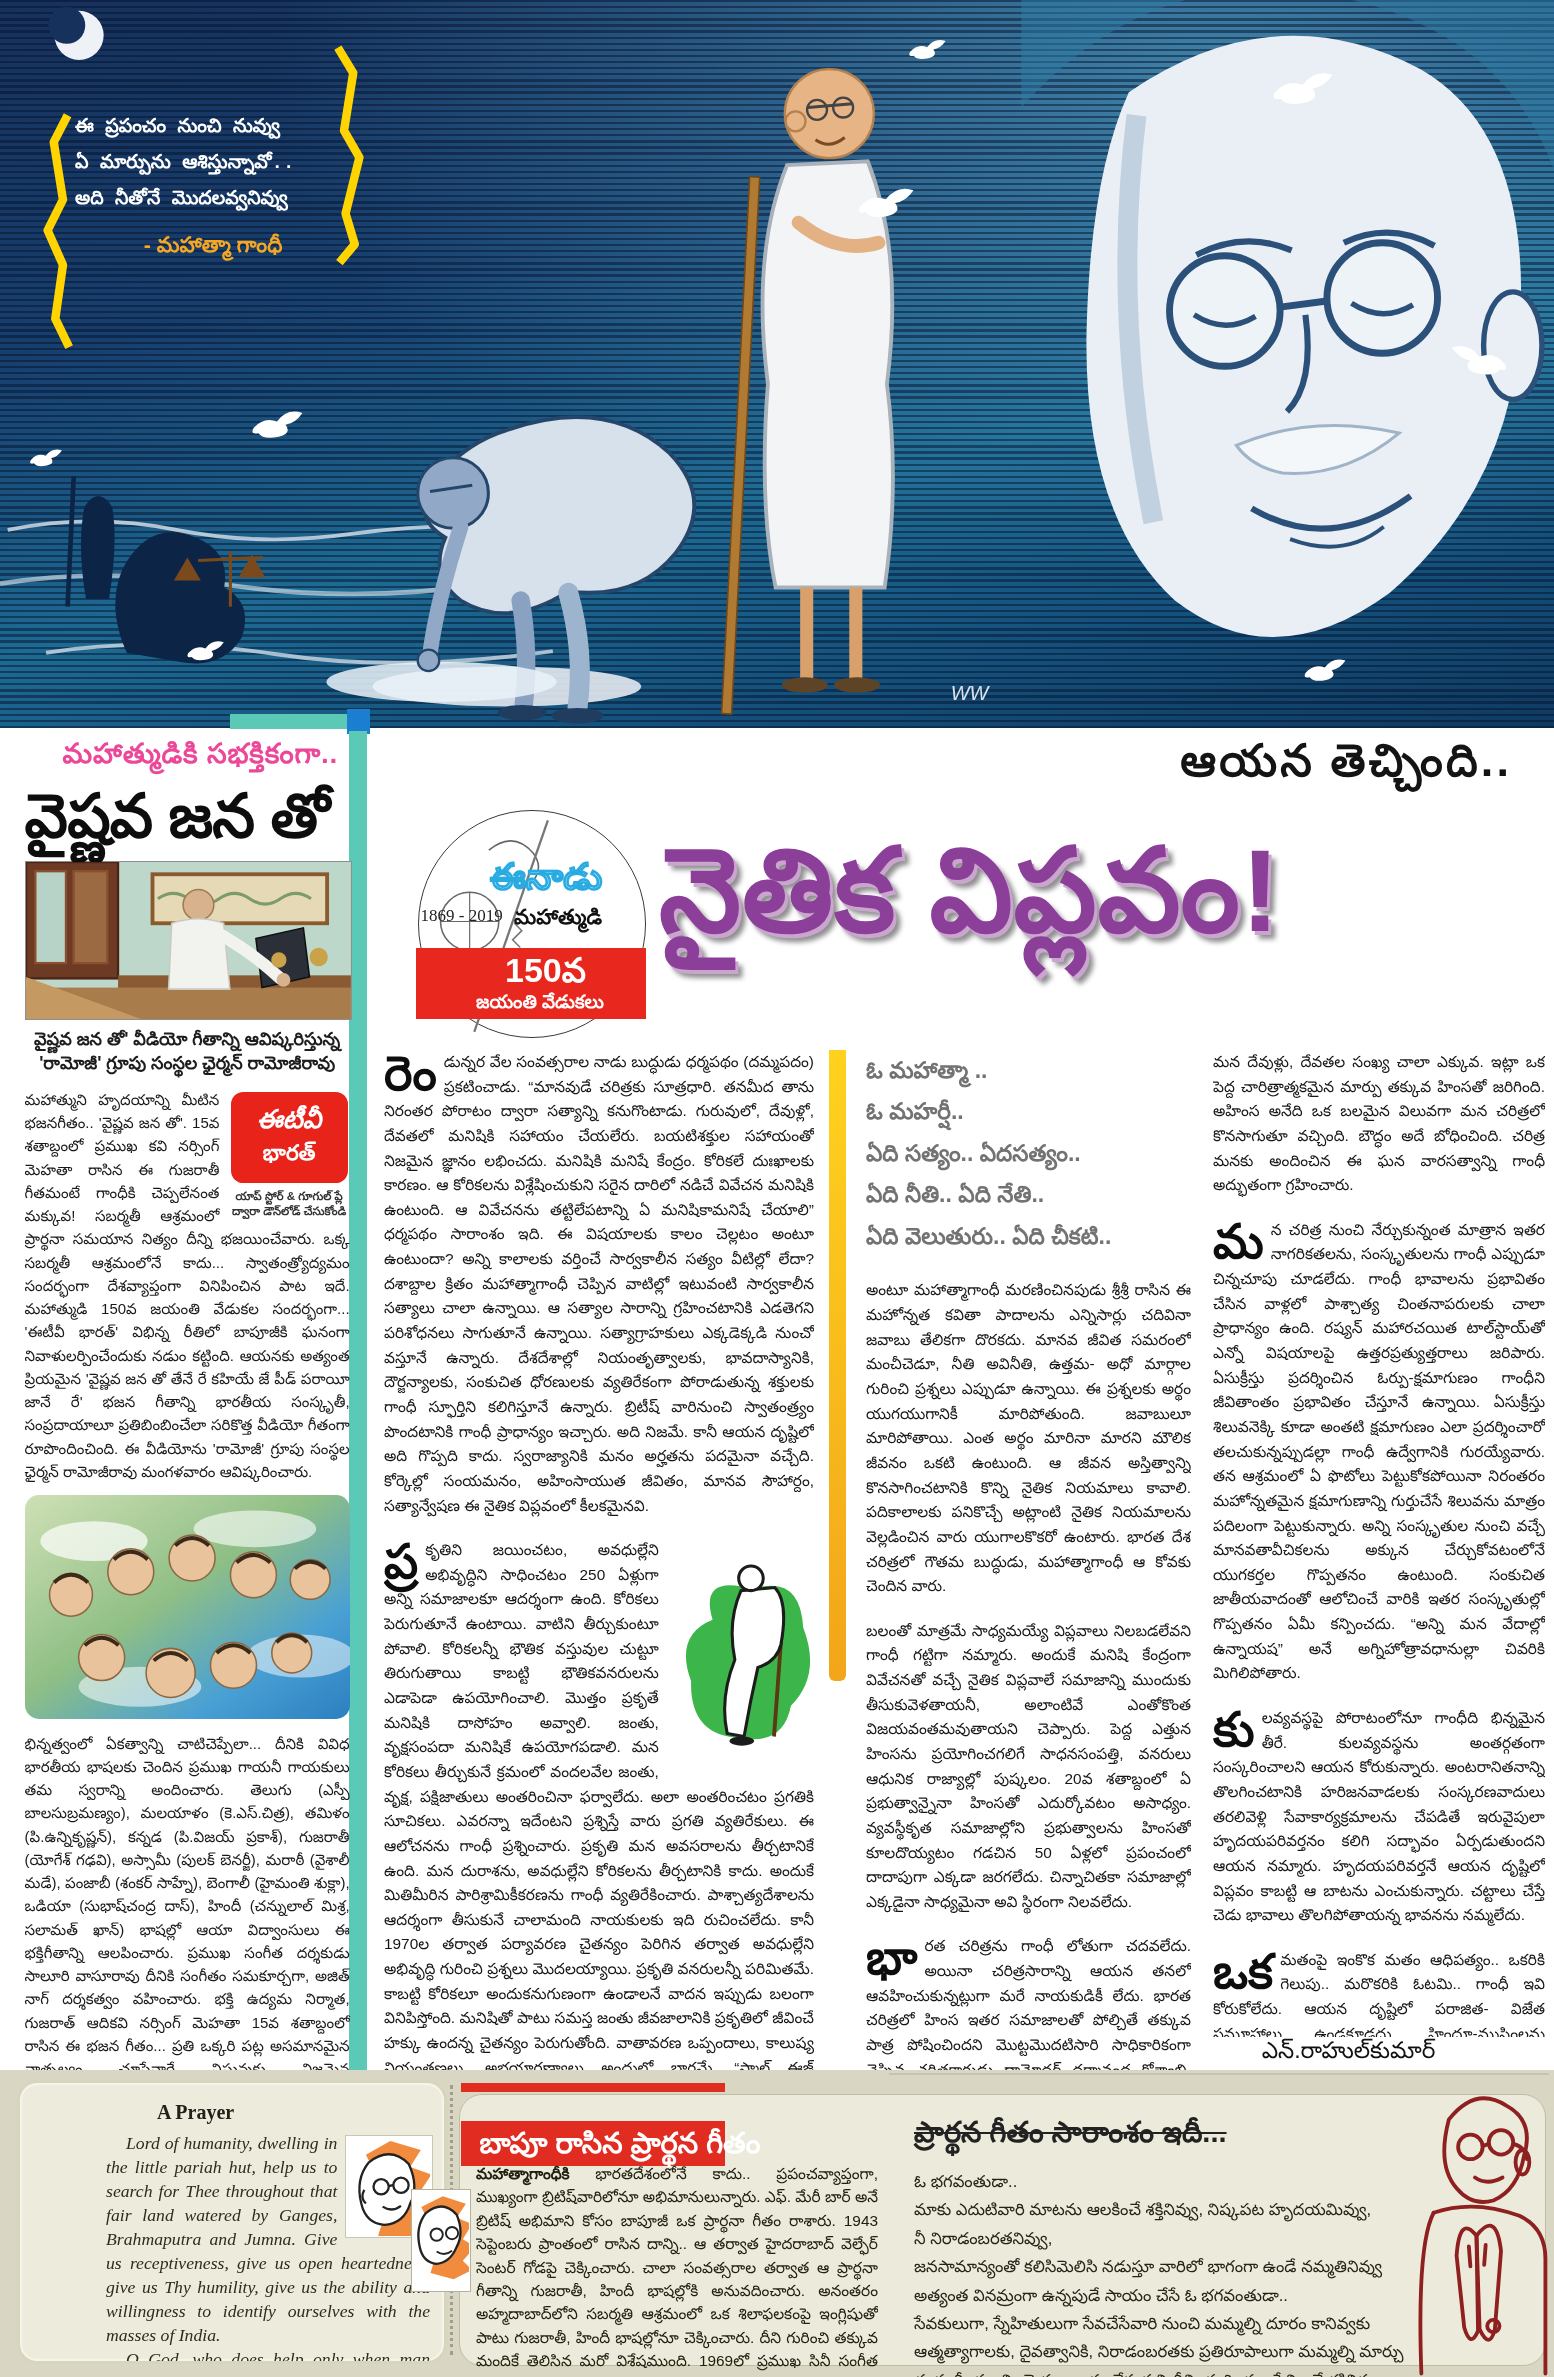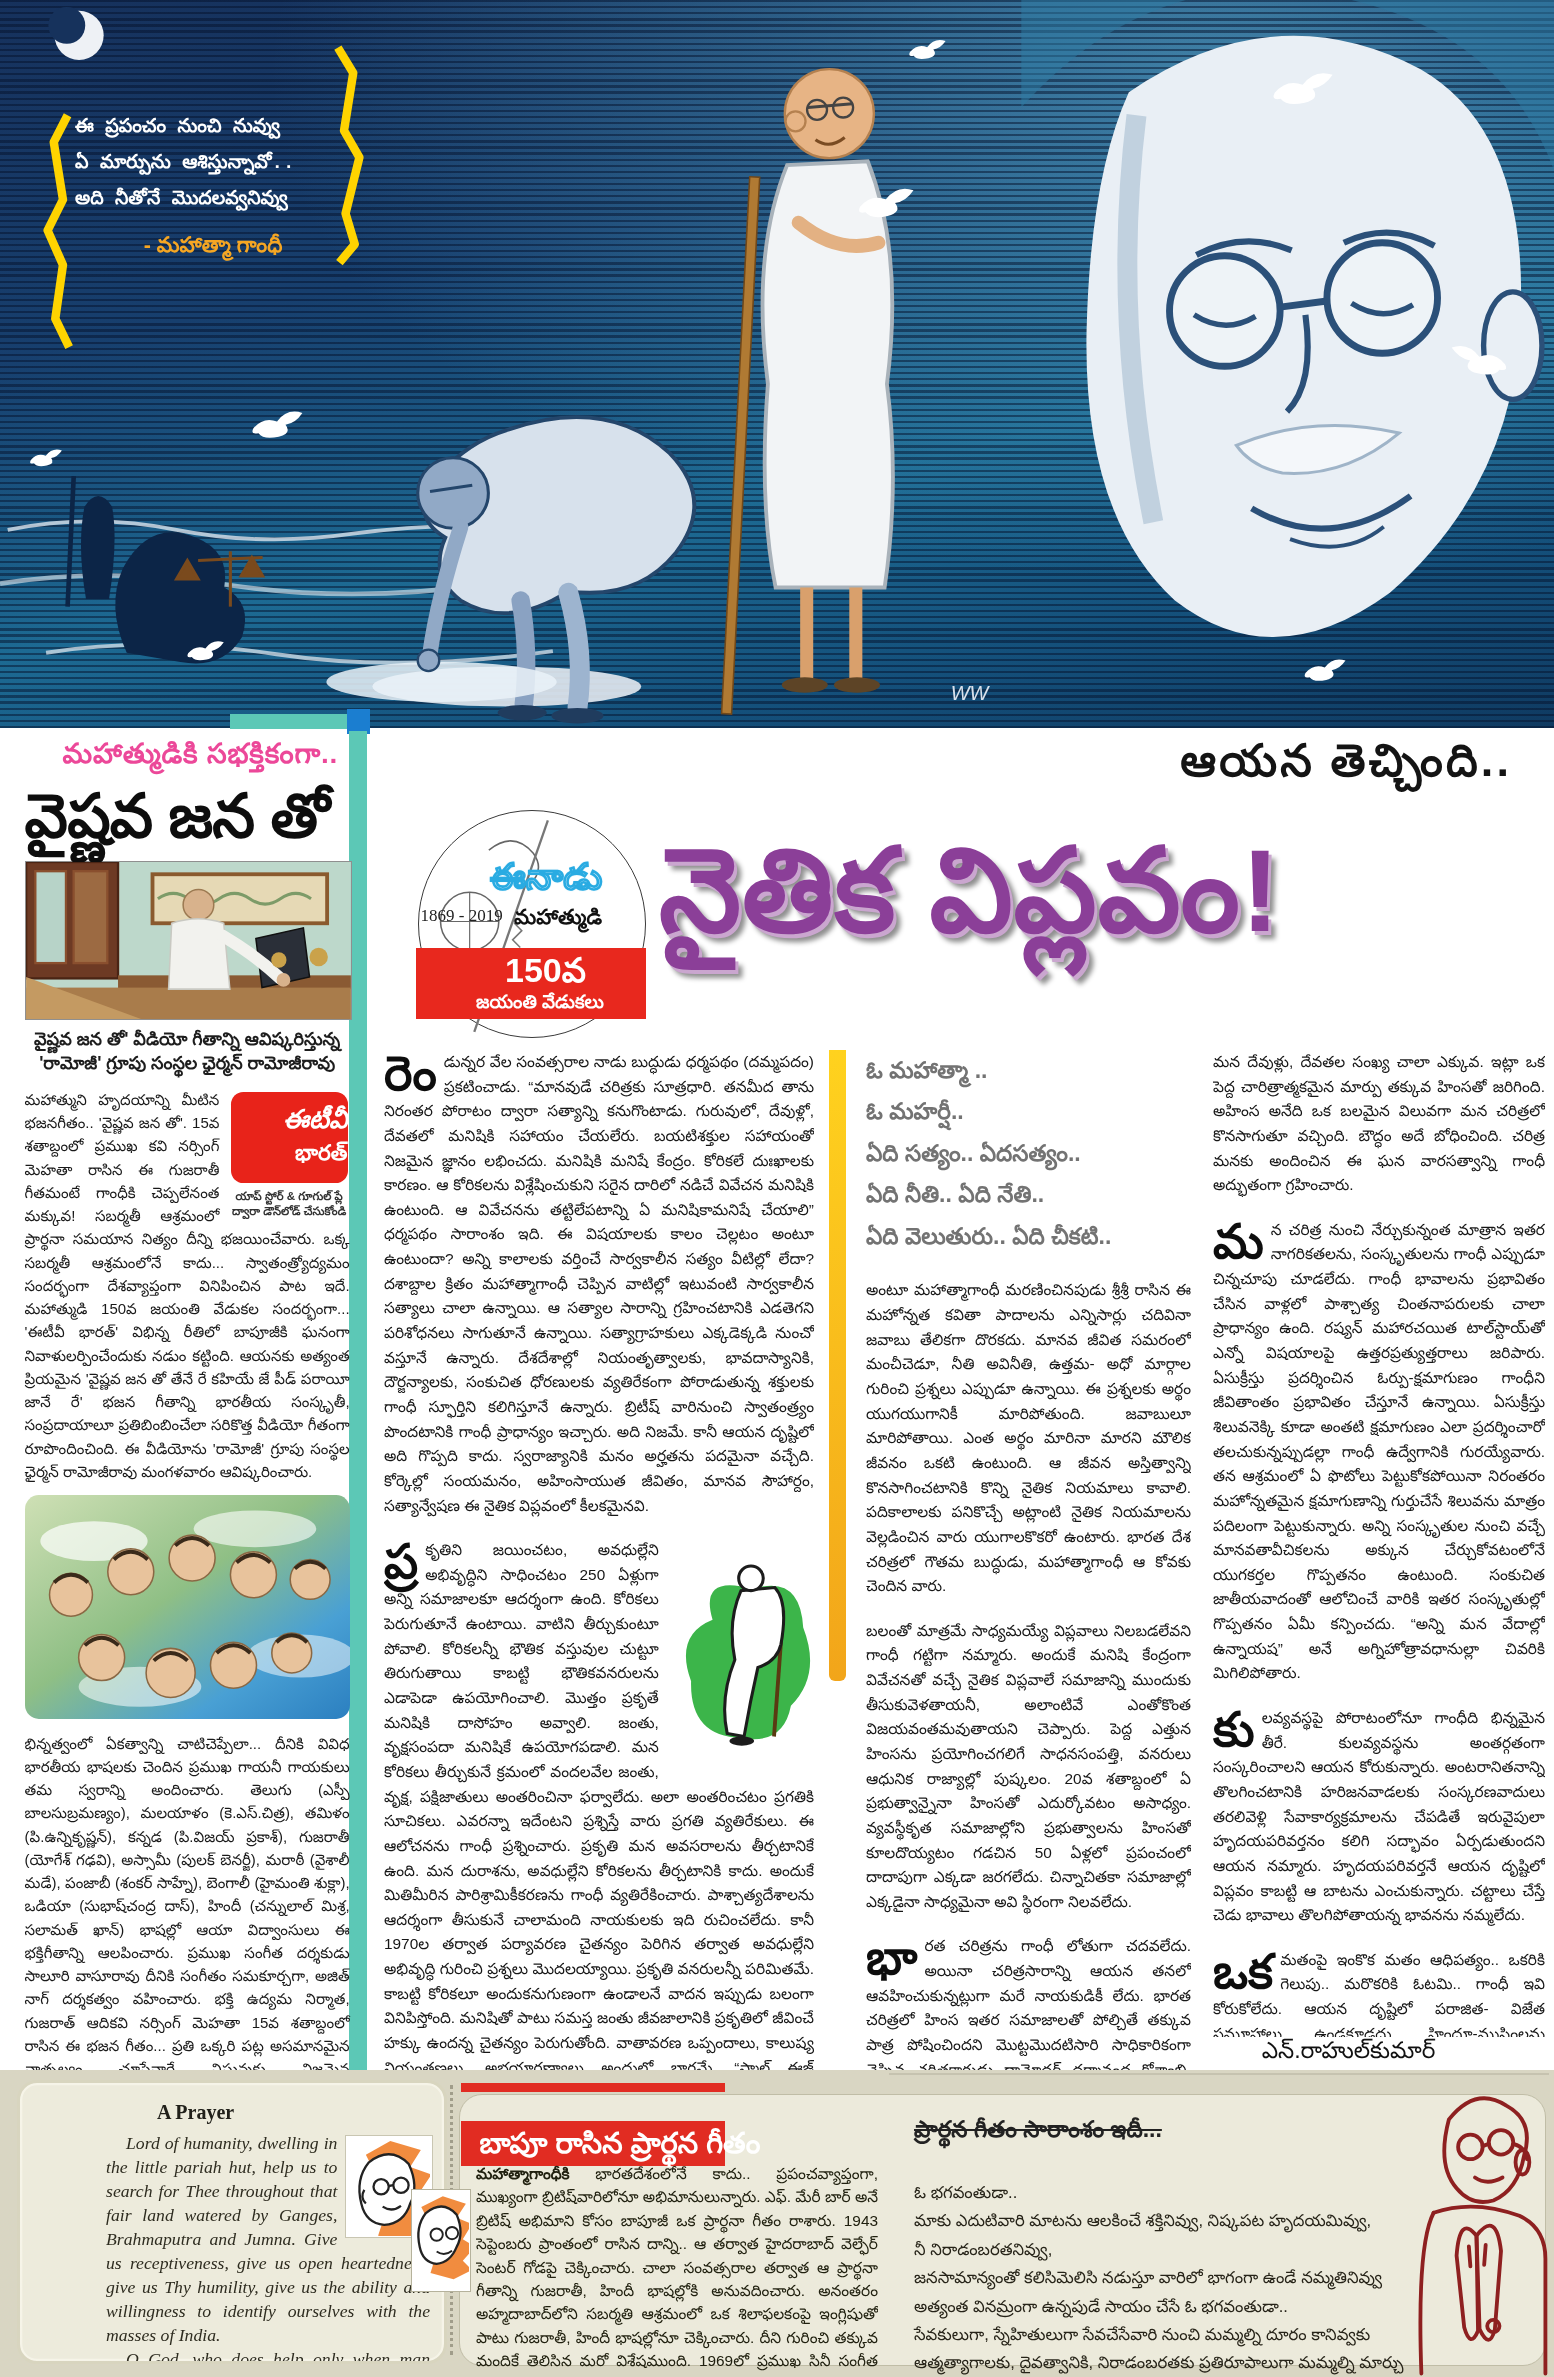--- a/index.html
+++ b/index.html
@@ -40,21 +40,21 @@
   .blue-sq{left:347px;top:709px;width:23px;height:24.6px;background:#1b7ed0;}
   .teal-v{left:349px;top:731px;width:18.4px;height:1374px;background:#5cc8b6;}
   .lcol{left:24.6px;top:738px;width:325px;}
   .l-kicker{font-size:28px;font-weight:700;color:#ec4899;margin-bottom:10.7px;letter-spacing:0.8px;margin-left:38px;}
   .l-title{font-size:61px;font-weight:900;color:#0d0d0d;line-height:.95;margin-bottom:15.4px;letter-spacing:-0.8px;}
   .l-photo{width:325px;height:157px;border:0.8px solid #8f8f8f;margin-bottom:7.7px;}
   .l-cap{font-size:17.7px;font-weight:700;color:#1d1d1d;text-align:center;line-height:1.35;}
   .l-body{font-size:15px;line-height:1.55;text-align:justify;margin-top:12.3px;color:#191919;}
   .etv-wrap{float:right;width:121px;margin:4.6px 0 4.6px 9.2px;text-align:center;}
   .etv-logo{width:117px;height:91px;margin:0 auto;background:#e8231a;border-radius:12.3px;color:#fff;
-            display:flex;flex-direction:column;align-items:flex-end;justify-content:center;}
+            display:flex;flex-direction:column;align-items:center;justify-content:center;}
   .etv-script{font-size:26px;font-weight:900;font-style:italic;line-height:1;}
   .etv-bharat{font-size:21.5px;font-weight:800;margin-top:4.6px;}
   .etv-cap{font-size:11.5px;font-weight:700;color:#333;margin-top:6.1px;line-height:1.3;}
   .l-map{width:325px;height:224px;margin:12.3px 0 10.7px 0;}
 
   
   .ybar{left:829px;top:1050px;width:17px;height:631px;background:linear-gradient(#ffd21e,#f2a51a);border-radius:0 0 6.1px 6.1px;}
   .colA{left:384px;top:1050px;width:430px;height:1053px;overflow:hidden;}
   .colB{left:866px;top:1050px;width:325px;height:1053px;overflow:hidden;}
   .colC{left:1213px;top:1050px;width:332px;height:987px;overflow:hidden;}
@@ -77,22 +77,22 @@
   .dots{left:450px;top:2085px;height:270px;width:0;border-left:3.1px dotted #a09d8a;}
   .red-thin{left:461px;top:2083px;width:264px;height:9.2px;background:#e12c22;}
   .red-banner{left:461px;top:2105px;width:264px;height:45px;background:#e12c22;color:#fff;font-size:29px;
               font-weight:800;line-height:45px;padding-left:18.4px;white-space:nowrap;box-sizing:border-box;margin-top:16px;}
   .mini-gandhi{left:411px;top:2189px;width:58px;height:101px;background:#fff;border:0.8px solid #b5b29c;}
   .bapu-body{left:476px;top:2162px;width:402px;height:209px;overflow:hidden;font-size:15.4px;line-height:1.52;
              text-align:justify;color:#20200f;}
   .bapu-lead{font-weight:800;}
   .rule-right{left:889px;top:2073px;width:660px;height:2.3px;background:#c6c3b0;}
   .summary{left:914px;top:2116px;width:491px;}
-  .summary-title{font-size:23px;font-weight:800;color:#222;text-decoration:line-through;
-                 text-decoration-thickness:2.3px;margin-bottom:30px;}
+  .summary-title{font-size:29px;font-weight:800;color:#222;text-decoration:line-through;
+                 text-decoration-thickness:2.3px;margin-bottom:11px;}
   .summary-line{font-size:16.5px;line-height:1.72;color:#262318;}
   .pray-svg{left:1403px;top:2073px;width:147px;height:304px;}
 </style>
 </head>
 <body>
 
 <div class="page">
 
   <div class="abs top-art">
     <svg class="abs" style="left:0;top:0" width="1555" height="728" viewBox="0 0 2025 948">

